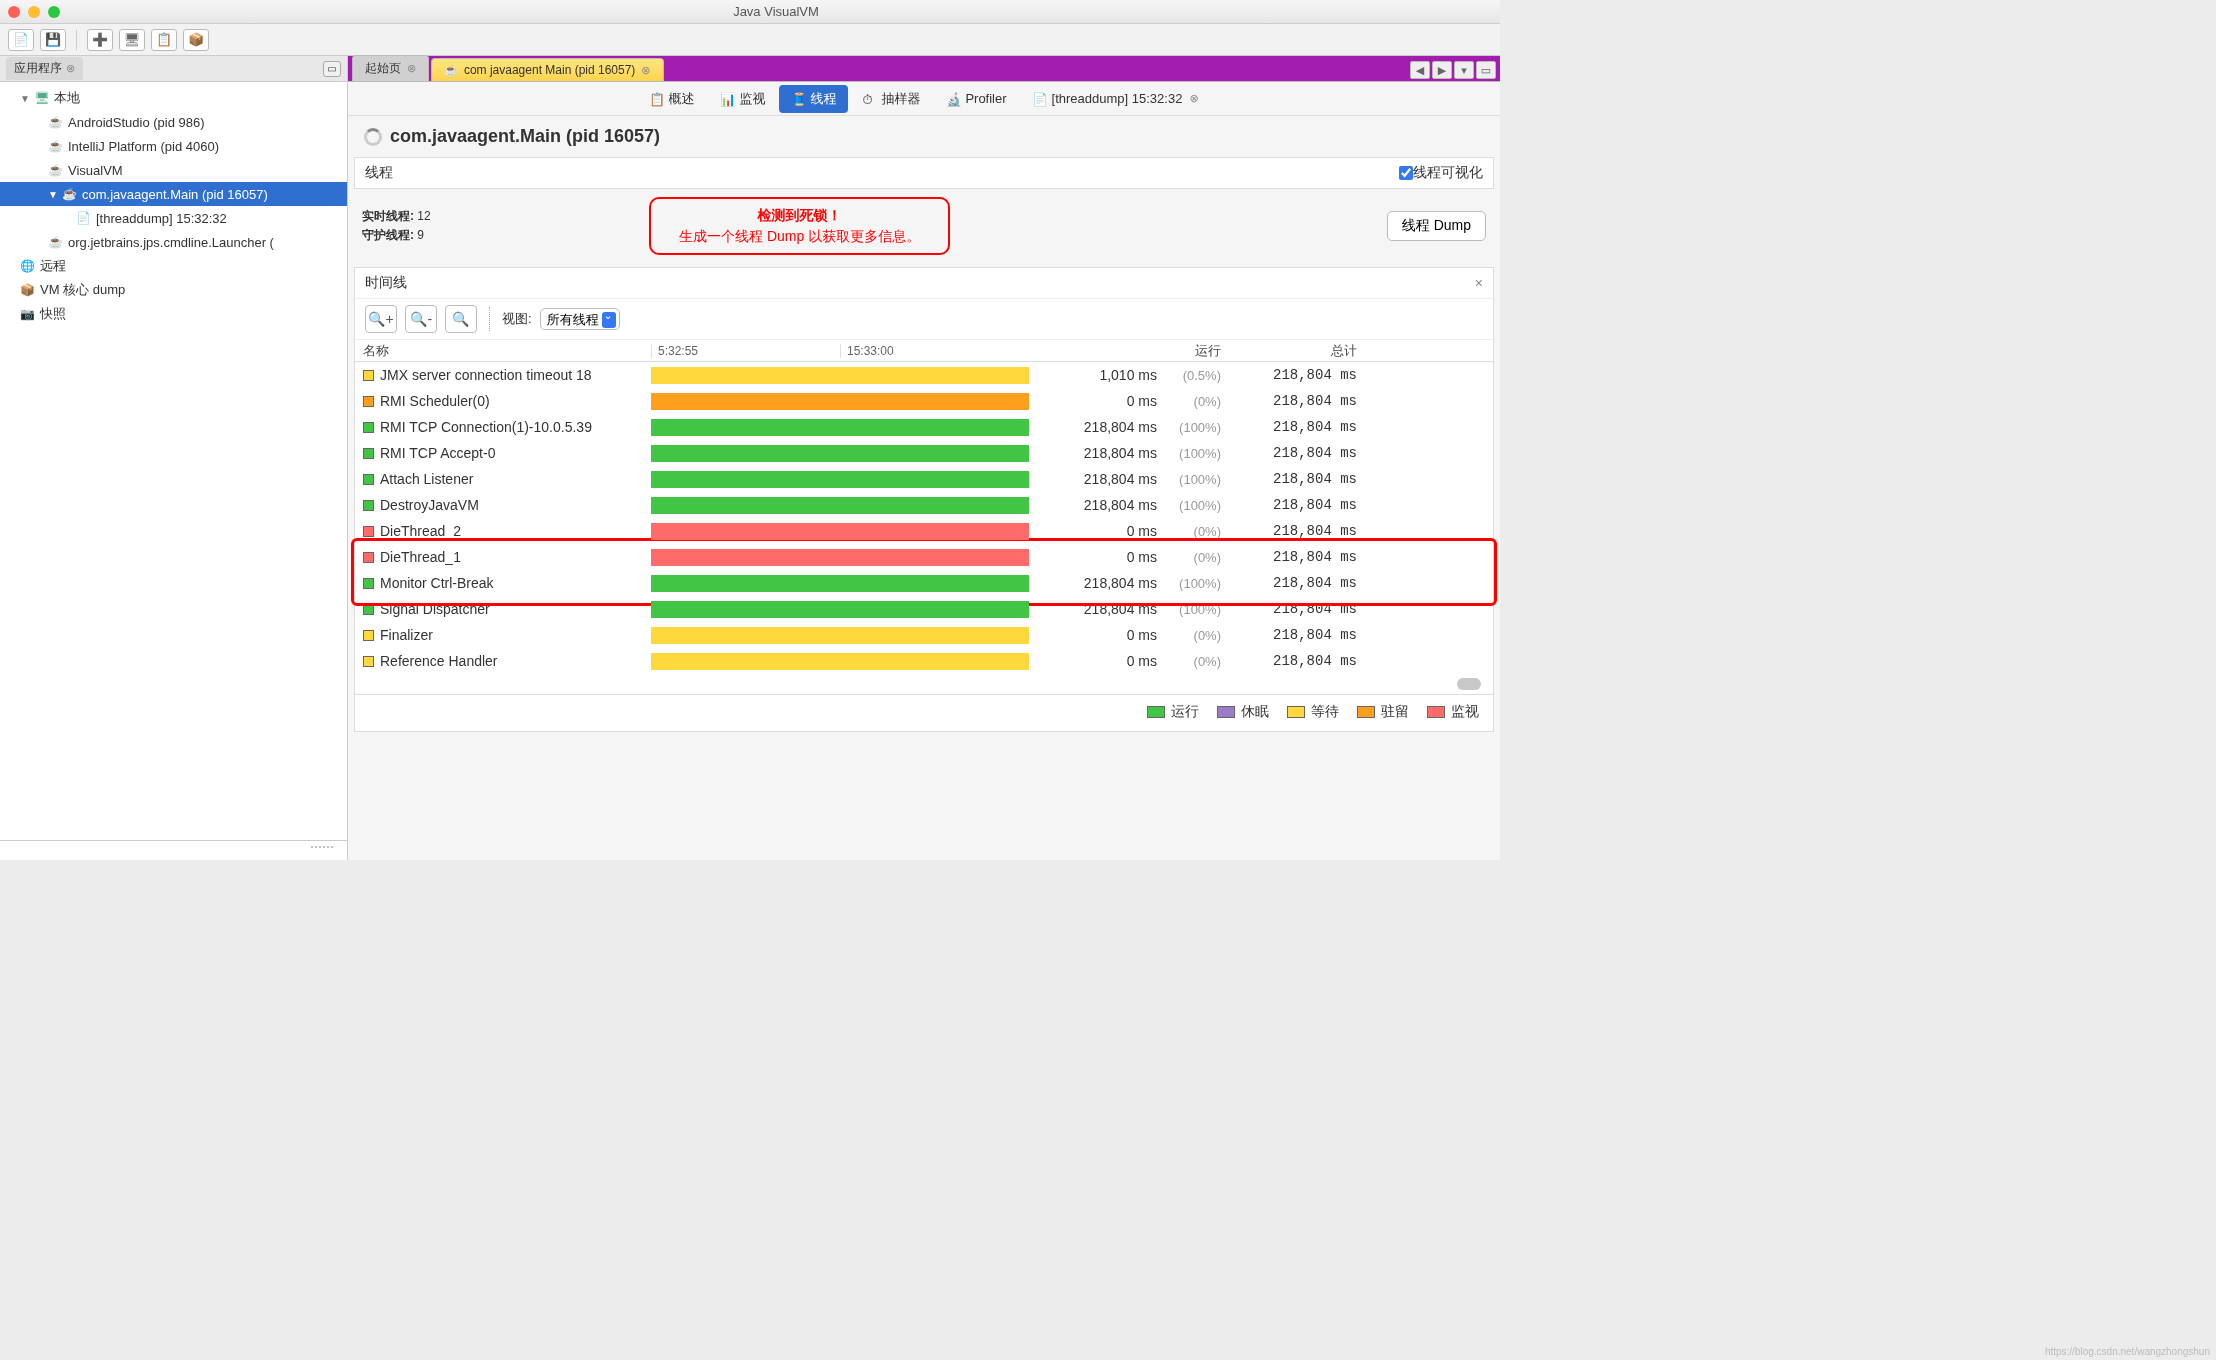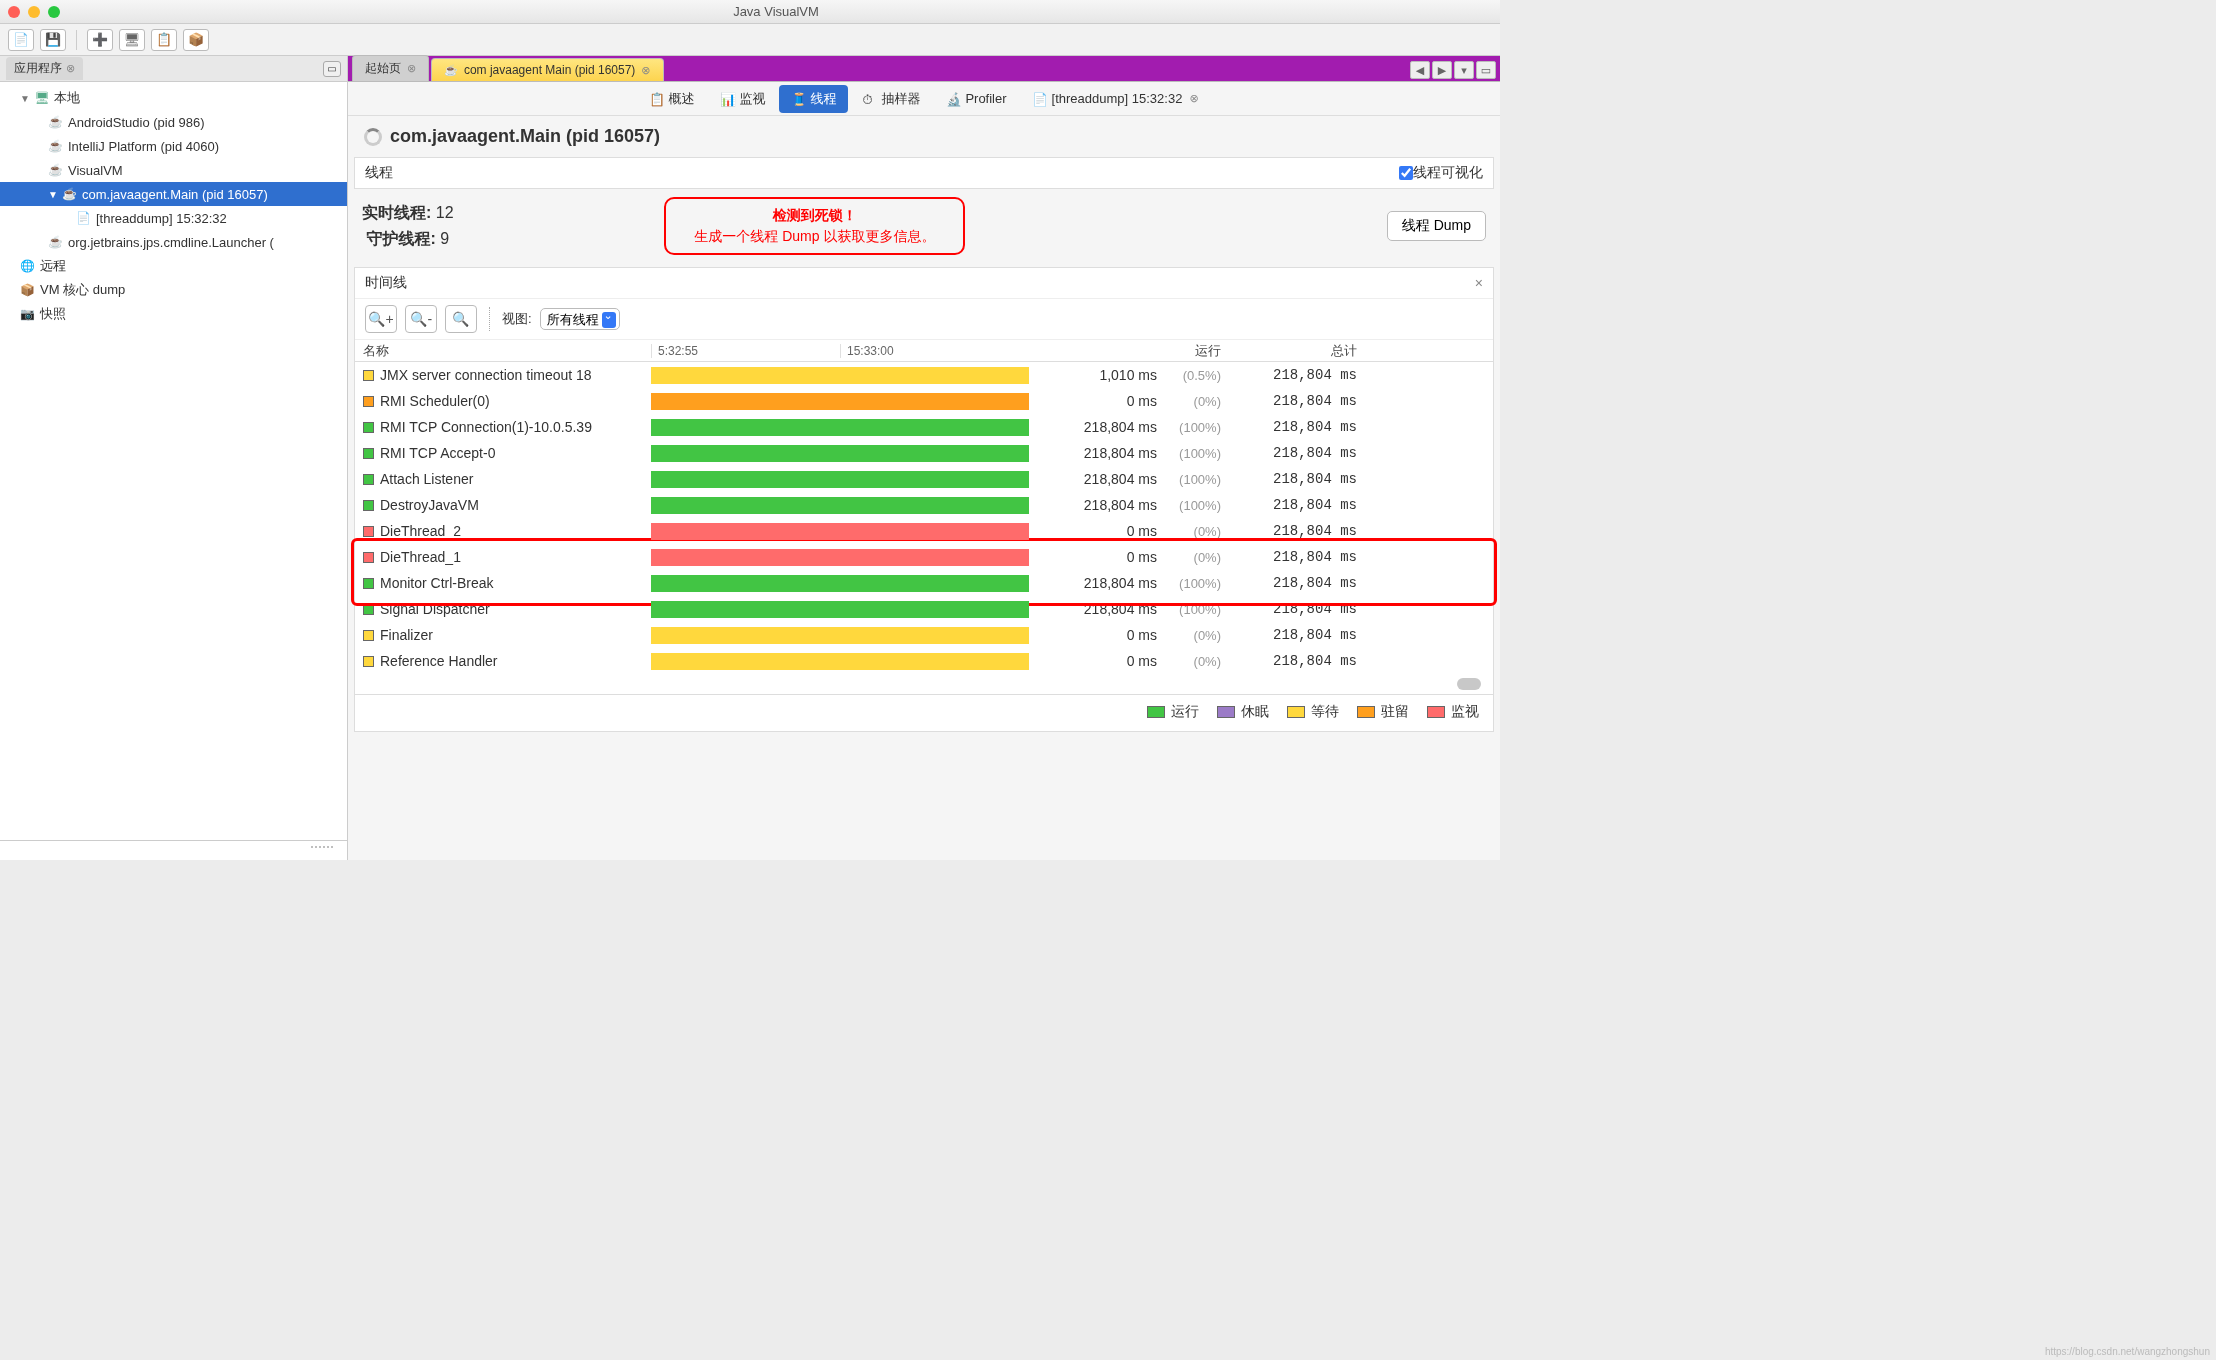--- a/index.html
+++ b/index.html
@@ -54,21 +54,21 @@
 .proc-header { padding:10px 16px; display:flex; align-items:center; gap:8px;}
 .proc-header .spin{width:18px;height:18px;border:3px solid #ccc;border-top-color:#888;border-radius:50%;}
 .proc-header .pname{font-size:18px;font-weight:600;}
 
 .panel-bar { background:#fff; border:1px solid #ddd; margin:0 6px; padding:6px 10px; display:flex; align-items:center; font-size:14px;}
 .panel-bar .ptitle{font-weight:400;}
 .panel-bar .right{margin-left:auto;display:flex;align-items:center;}
 .panel-bar input[type=checkbox]{width:14px;height:14px;accent-color:#3478f6;}
 
 .info-row { margin:8px 6px; display:flex; align-items:center; padding:0 8px;}
-.info-left{font-size:16px;line-height:1.6;text-align:center;}
+.info-left{font-size:12px;line-height:1.6;}
 .info-left b{font-weight:600;}
 .deadlock-box{margin:0 auto; border:2px solid #ff0000; border-radius:10px; padding:6px 28px; text-align:center; color:#ff0000; font-size:14px; line-height:1.5;}
 .dump-btn{margin-left:auto; background:#fff;border:1px solid #bbb;border-radius:5px;padding:5px 14px;font-size:14px;}
 
 .timeline-panel{margin:4px 6px 0;border:1px solid #ddd;background:#fff;}
 .tl-hdr{padding:6px 10px;font-size:14px;border-bottom:1px solid #eee;display:flex;align-items:center;}
 .tl-hdr .xbtn{margin-left:auto;color:#888;font-size:14px;}
 .tl-tools{padding:6px 10px;display:flex;align-items:center;gap:8px;border-bottom:1px solid #eee;}
 .zbtn{width:32px;height:28px;border:1px solid #bbb;border-radius:4px;background:#fff;display:flex;align-items:center;justify-content:center;font-size:14px;color:#555;}
 .tl-tools .vsep{width:1px;height:24px;border-left:1px dotted #aaa;margin:0 4px;}

